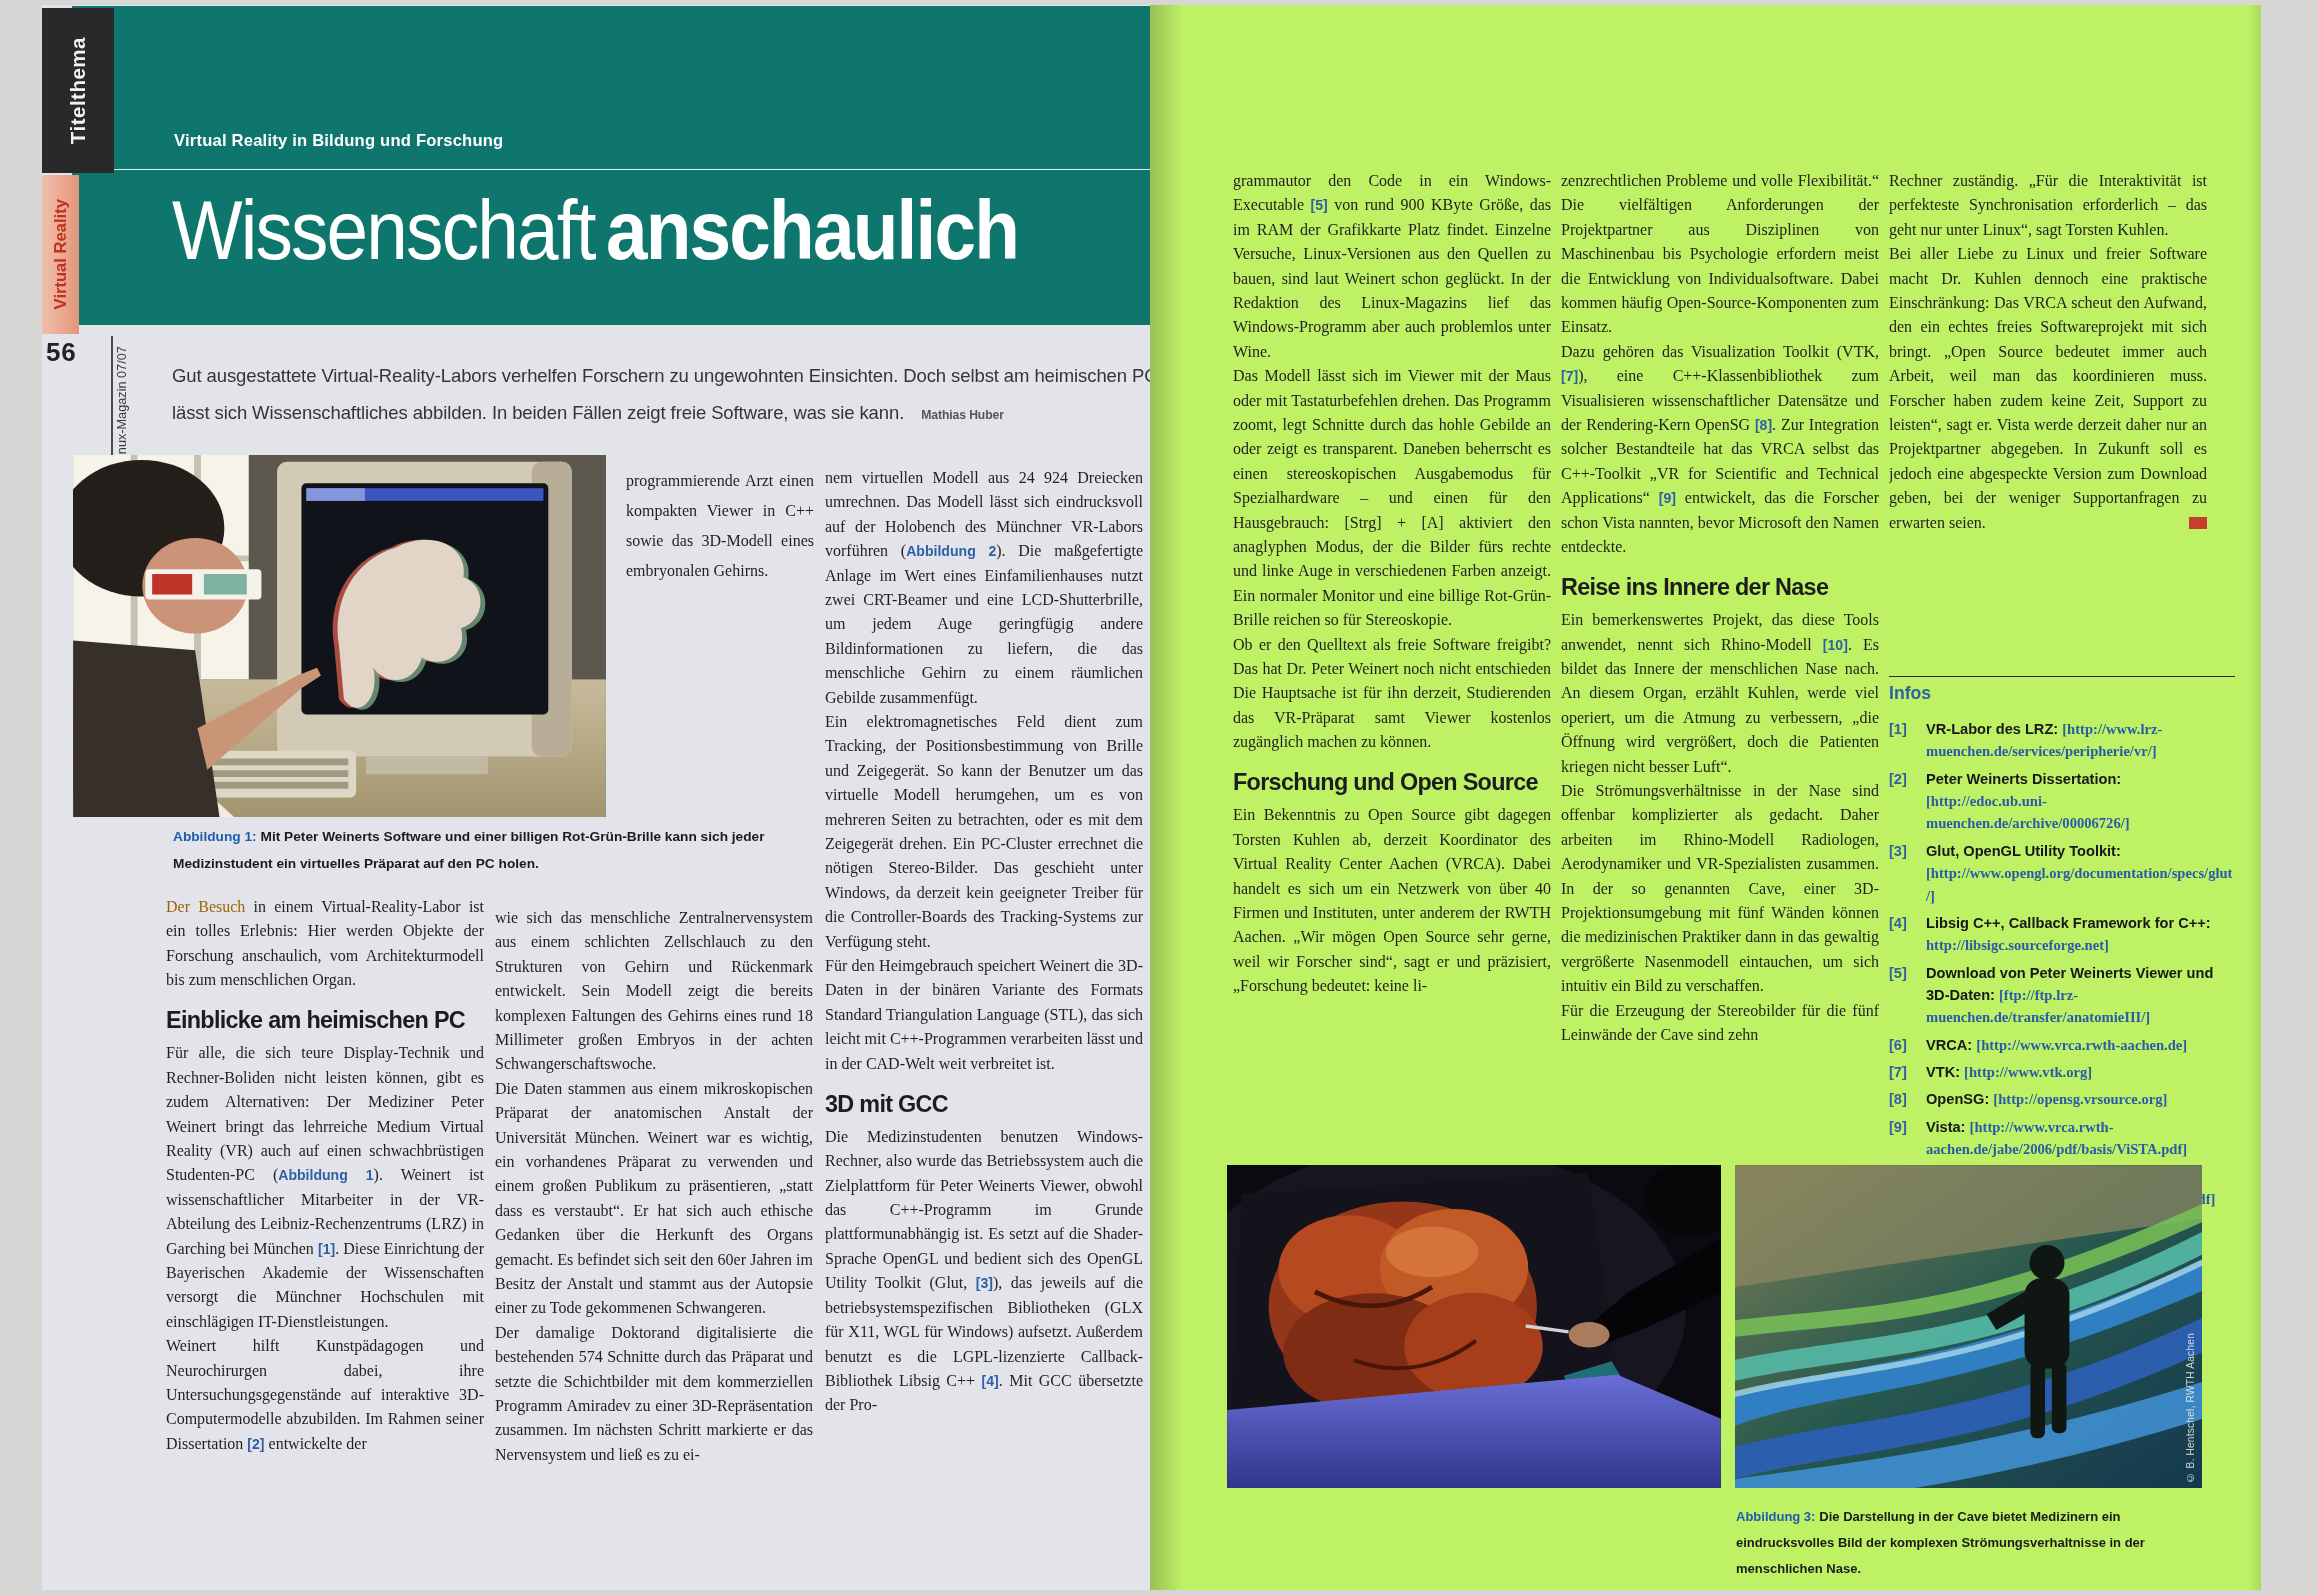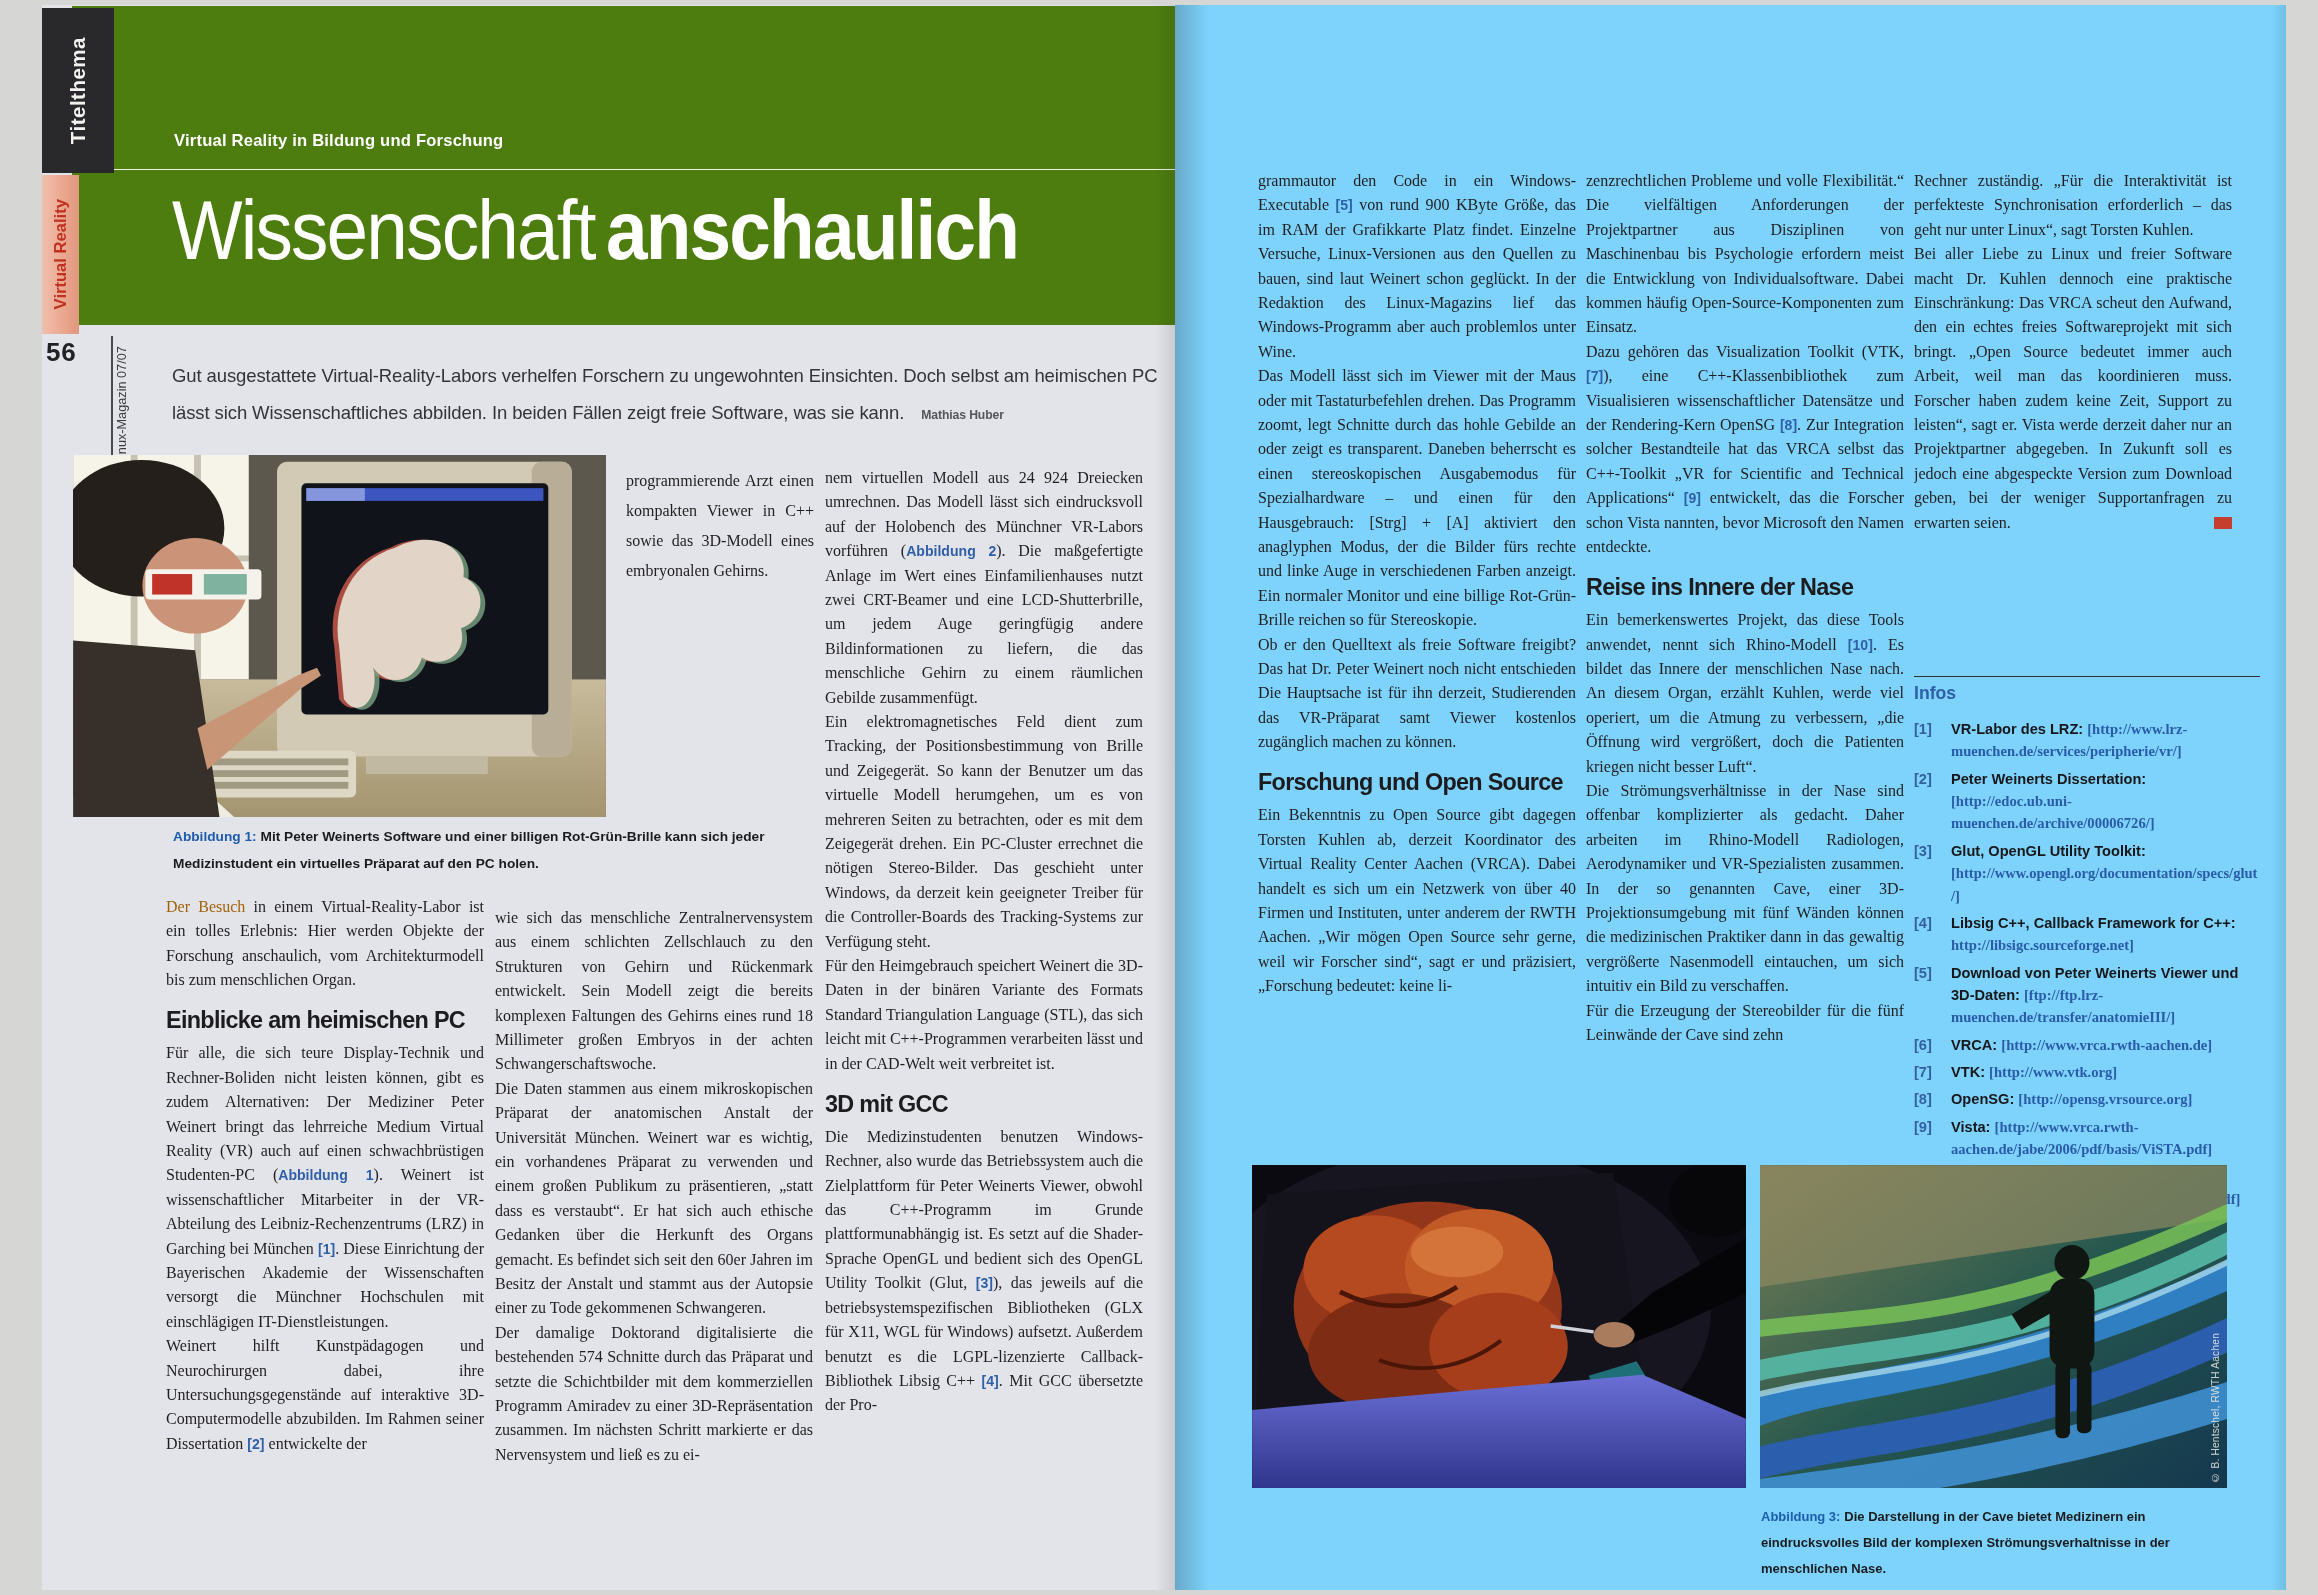--- a/index.html
+++ b/index.html
@@ -1,21 +1,21 @@
 <!DOCTYPE html>
 <html lang="de" style="font-size:7.8px"><head>
 <meta charset="utf-8">
 <style>
   * { margin:0; padding:0; box-sizing:border-box; }
   html,body { width:2319px; height:1596px; }
   body { background:#d6d6d4; position:relative; font-family:"Liberation Sans",sans-serif; overflow:hidden; }
 
   .page { position:absolute; top:4.9px; height:1585px; }
   .page-left  { left:42px;  width:1144px; background:#e3e4e9; }
-  .page-right { left:1175px; width:1111px; background:#7dd3fc; }
+  .page-right { left:1150px; width:1111px; background:#bef264; }
   .page-left::after  { content:""; position:absolute; right:0; top:0; width:31px; height:100%;
                        background:linear-gradient(to right, rgba(40,35,40,0), rgba(40,35,40,.20)); }
   .page-right::before{ content:""; position:absolute; left:0; top:0; width:34px; height:100%;
                        background:linear-gradient(to right, rgba(40,35,40,.24), rgba(40,35,40,0)); }
   .page-right::after { content:""; position:absolute; right:0; top:0; width:13.7px; height:100%;
                        background:linear-gradient(to left, rgba(0,0,0,.10), rgba(0,0,0,0)); }
 
   
   .tab-black { position:absolute; left:0; top:2.9px; width:72px; height:165px; background:#29282a;
                display:flex; align-items:center; justify-content:center; }
@@ -24,21 +24,21 @@
                background:linear-gradient(to right,#f0bfae,#eba890 55%,#e0977e);
                display:flex; align-items:center; justify-content:center; }
   .tab-pink .vtext { color:#c0321f; font-weight:bold; font-size:16.6px; }
   .vtext { writing-mode:vertical-rl; transform:rotate(180deg); white-space:nowrap; }
   .pagenum { position:absolute; left:3.9px; top:332px; font-size:26px; font-weight:bold; color:#222; letter-spacing:1px; }
   .issue-rule { position:absolute; left:69px; top:331px; width:1.5px; height:125px; background:#4a4a4a; }
   .issue { position:absolute; left:73px; top:328px; height:131px; font-size:12.7px; color:#3c3c3e;
            writing-mode:vertical-rl; transform:rotate(180deg); }
 
   
-  .banner { position:absolute; left:30px; top:1px; width:1113px; height:319px; background:#4d7c0f;text-align:right; }
+  .banner { position:absolute; left:30px; top:1px; width:1113px; height:319px; background:#0f766e;text-align:right; }
   .banner-kicker { position:absolute; left:102px; top:125px; color:#fff; font-weight:bold; font-size:16.6px; letter-spacing:0.2px; }
   .banner-rule { position:absolute; left:0; top:163px; width:100%; height:1.5px; background:rgba(255,255,255,.9); }
   .main-title { position:absolute; left:100px; top:183px; font-size:83px; line-height:1;
                 color:#fff; white-space:nowrap; transform:scaleX(.9); transform-origin:left center; letter-spacing:-2px; }
   .t-light { font-weight:normal; }
   .t-bold  { font-weight:bold; margin-left:12.7px; }
 
   
   .lead { position:absolute; left:130px; top:352px; width:1000px; font-size:18.5px; line-height:37px;
           color:#33333b; letter-spacing:-0.1px; }

